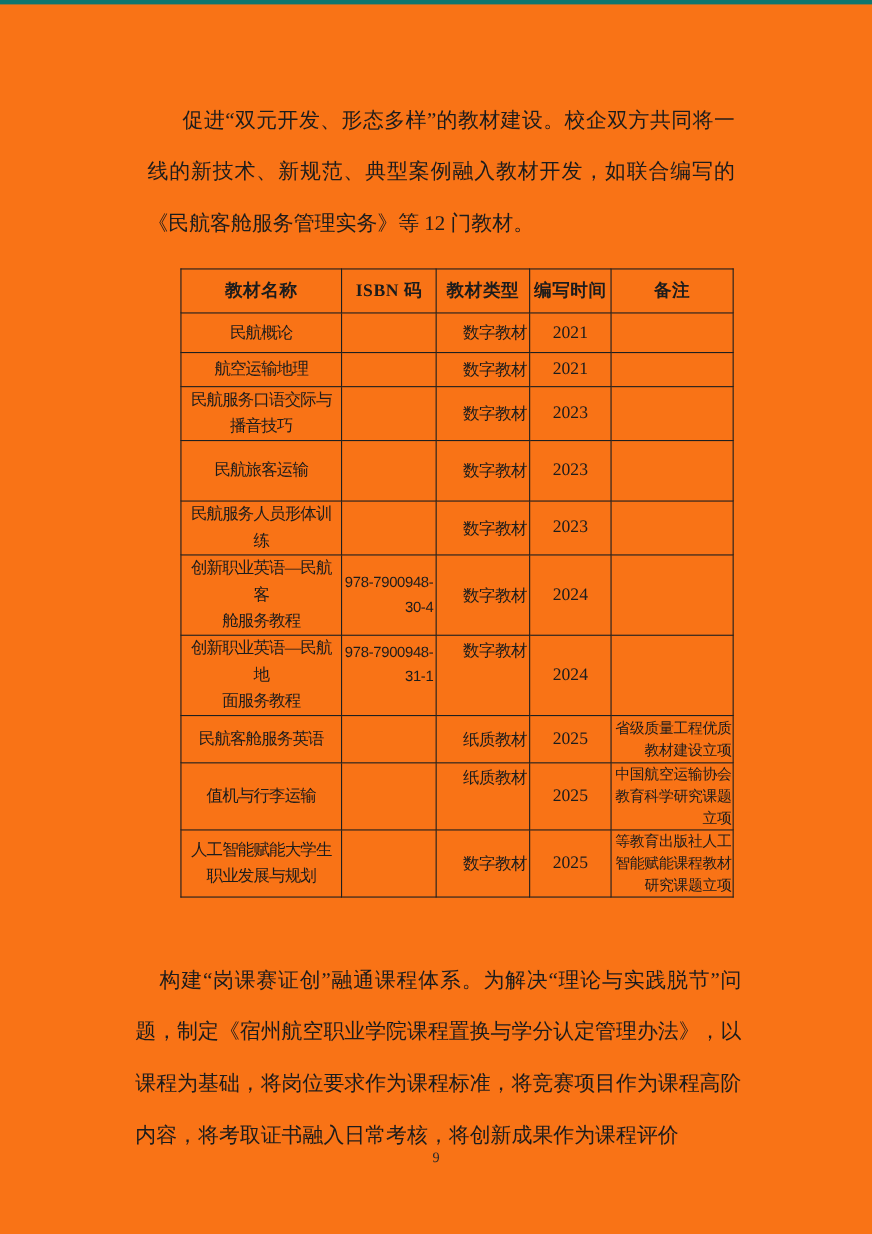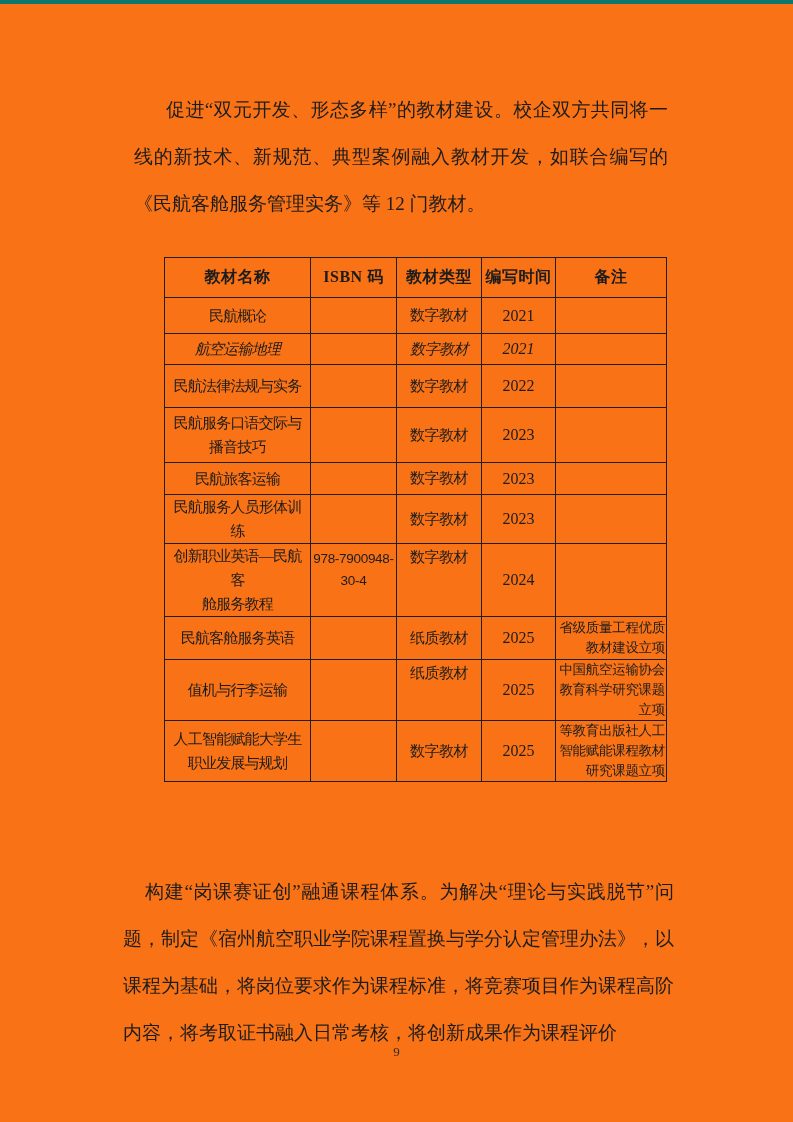--- a/index.html
+++ b/index.html
@@ -21,38 +21,38 @@
     line-height: 47px;
     text-align: justify;
     color: #1c1c1c;
   }
   .para-intro  { left: 134px; top: 82px;  width: 534px; text-indent: 32px; }
   .para-course { left: 123px; top: 864px; width: 551px; text-indent: 22px; }
 
   table.textbook-table {
     position: absolute;
     left: 164px;
-    top: 253px;
+    top: 240px;
     width: 502px;
     border-collapse: collapse;
     table-layout: fixed;
   }
   .textbook-table th, .textbook-table td {
     border: 1px solid #1f1f1f;
     padding: 0 2px;
     text-align: center;
     vertical-align: middle;
     overflow: hidden;
   }
   .textbook-table thead tr { height: 40px; }
   .textbook-table th { font-size: 16px; font-weight: bold; letter-spacing: 0.5px; }
 
   
   .textbook-table tbody tr:nth-child(1)  { height: 36px; }
-  .textbook-table tbody tr:nth-child(2)  { height: 31px; font-style: italic; }
+  .textbook-table tbody tr:nth-child(2)  { height: 31px; }
   .textbook-table tbody tr:nth-child(3)  { height: 43px; }
   .textbook-table tbody tr:nth-child(4)  { height: 55px; }
   .textbook-table tbody tr:nth-child(5)  { height: 32px; }
   .textbook-table tbody tr:nth-child(6)  { height: 45px; }
   .textbook-table tbody tr:nth-child(7)  { height: 55px; }
   .textbook-table tbody tr:nth-child(8)  { height: 43px; }
   .textbook-table tbody tr:nth-child(9)  { height: 58px; }
   .textbook-table tbody tr:nth-child(10) { height: 41px; }
   .textbook-table tbody tr:nth-child(11) { height: 62px; }
   .textbook-table tbody tr:nth-child(12) { height: 62px; }
@@ -62,22 +62,23 @@
     letter-spacing: -0.8px;
     line-height: 24px;
     white-space: pre-line;
   }
   td.col-isbn {
     font-family: "Liberation Sans", "DejaVu Sans", sans-serif;
     font-size: 13.5px;
     line-height: 22px;
     letter-spacing: -0.3px;
     white-space: pre;
-  }
-  td.col-type { font-size: 15px; letter-spacing: -0.5px; }
+    text-align: right;
+  }
+  td.col-type { font-size: 15px; letter-spacing: -0.5px; text-align: right; }
   td.col-year { font-size: 16px; }
   td.col-remark {
     font-size: 13.5px;
     line-height: 20px;
     letter-spacing: -0.3px;
     text-align: right;
     white-space: pre-line;
     padding: 0 1px;
   }
   
@@ -132,27 +133,20 @@
           <td class="col-remark"></td>
         </tr>
         <tr>
           <td class="col-name">航空运输地理</td>
           <td class="col-isbn"></td>
           <td class="col-type">数字教材</td>
           <td class="col-year">2021</td>
           <td class="col-remark"></td>
         </tr>
         <tr>
-          <td class="col-name">民航法律法规与实务</td>
-          <td class="col-isbn"></td>
-          <td class="col-type">数字教材</td>
-          <td class="col-year">2022</td>
-          <td class="col-remark"></td>
-        </tr>
-        <tr>
           <td class="col-name">民航服务口语交际与
 播音技巧</td>
           <td class="col-isbn"></td>
           <td class="col-type">数字教材</td>
           <td class="col-year">2023</td>
           <td class="col-remark"></td>
         </tr>
         <tr>
           <td class="col-name">民航旅客运输</td>
           <td class="col-isbn"></td>
@@ -165,20 +159,29 @@
           <td class="col-isbn"></td>
           <td class="col-type">数字教材</td>
           <td class="col-year">2023</td>
           <td class="col-remark"></td>
         </tr>
         <tr>
           <td class="col-name">创新职业英语—民航客
 舱服务教程</td>
           <td class="col-isbn">978-7900948-
 30-4</td>
+          <td class="col-type">数字教材</td>
+          <td class="col-year">2024</td>
+          <td class="col-remark"></td>
+        </tr>
+        <tr>
+          <td class="col-name">创新职业英语—民航地
+面服务教程</td>
+          <td class="col-isbn">978-7900948-
+31-1</td>
           <td class="col-type">数字教材</td>
           <td class="col-year">2024</td>
           <td class="col-remark"></td>
         </tr>
         <tr>
           <td class="col-name">民航客舱服务英语</td>
           <td class="col-isbn"></td>
           <td class="col-type">纸质教材</td>
           <td class="col-year">2025</td>
           <td class="col-remark">省级质量工程优质

